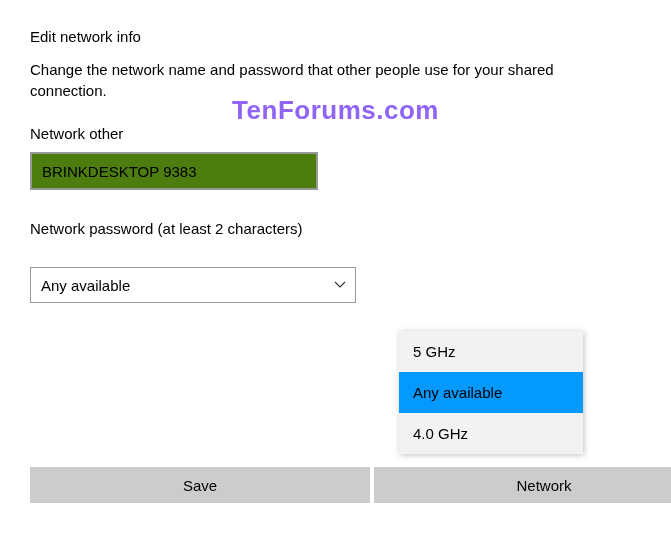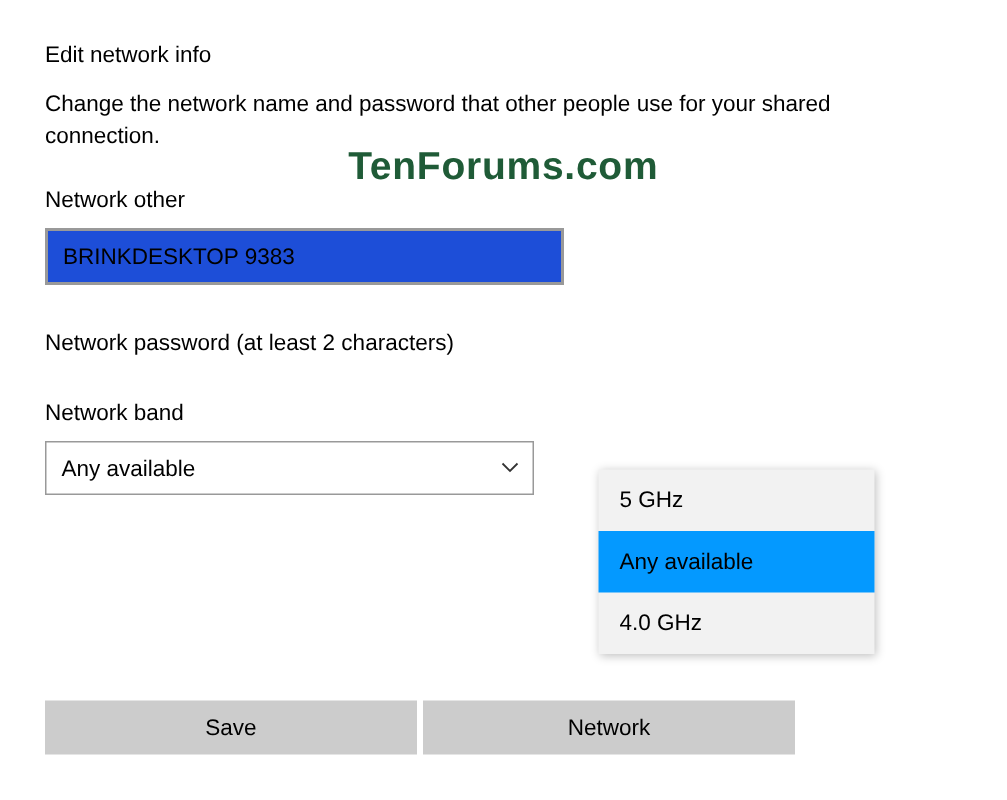--- a/index.html
+++ b/index.html
@@ -29,28 +29,28 @@
     }
     .field-group {
       margin-bottom: 30px;
     }
     .field-label {
       font-size: 15px;
       margin-bottom: 10px;
       display: block;
     }
     .text-input {
-      width: 346px;
+      width: 288px;
       height: 38px;
       border: 2px solid #999999;
       padding: 0 10px;
       font-size: 15px;
       font-family: inherit;
       outline: none;
-      background: #1d4ed8;
+      background: #4d7c0f;
     }
     .select-wrap {
       position: relative;
       width: 326px;
     }
     .select-input {
       width: 326px;
       height: 36px;
       border: 1px solid #999999;
       padding: 0 34px 0 10px;
@@ -70,21 +70,21 @@
       pointer-events: none;
     }
     .chevron svg {
       width: 12px;
       height: 8px;
       display: block;
     }
     .dropdown-list {
       position: absolute;
       left: 399px;
-      top: 313px;
+      top: 331px;
       width: 184px;
       background: #f2f2f2;
       box-shadow: 1px 1px 6px rgba(0,0,0,0.25);
       z-index: 10;
     }
     .dropdown-item {
       height: 41px;
       padding: 0 14px;
       font-size: 15px;
       display: flex;
@@ -96,39 +96,39 @@
       color: #000000;
     }
     .button-row {
       position: absolute;
       left: 30px;
       bottom: 30px;
       display: flex;
       gap: 4px;
     }
     .btn {
-      width: 248px;
+      width: 340px;
       height: 36px;
       background: #cccccc;
       border: none;
       font-size: 15px;
       font-family: inherit;
       color: #000000;
       cursor: default;
     }
     .watermark {
       position: absolute;
       top: 95px;
       left: 50%;
       transform: translateX(-50%);
       font-family: Arial, sans-serif;
       font-size: 26px;
       font-weight: bold;
       letter-spacing: 0.5px;
-      color: #14532d;
+      color: #8b5cf6;
       text-shadow:
         -1px -1px 0 #ffffff,
          1px -1px 0 #ffffff,
         -1px  1px 0 #ffffff,
          1px  1px 0 #ffffff;
       opacity: 0.95;
       pointer-events: none;
       user-select: none;
       z-index: 5;
     }
@@ -144,21 +144,20 @@
 <div class="field-group">
   <label class="field-label">Network other</label>
   <input type="text" class="text-input" value="BRINKDESKTOP 9383" style="">
 </div>
 
 <div class="field-group">
   <label class="field-label">Network password (at least 2 characters)</label>
 </div>
 
 <div class="field-group">
-  <label class="field-label">Network band</label>
   <div class="select-wrap">
     <div class="select-input">
       <span>Any available</span>
     </div>
     <span class="chevron">
       <svg viewBox="0 0 12 8">
           <path d="M1 1 L6 6 L11 1" stroke="#333" stroke-width="1.2" fill="none"></path>
         </svg>
     </span>
   </div>

